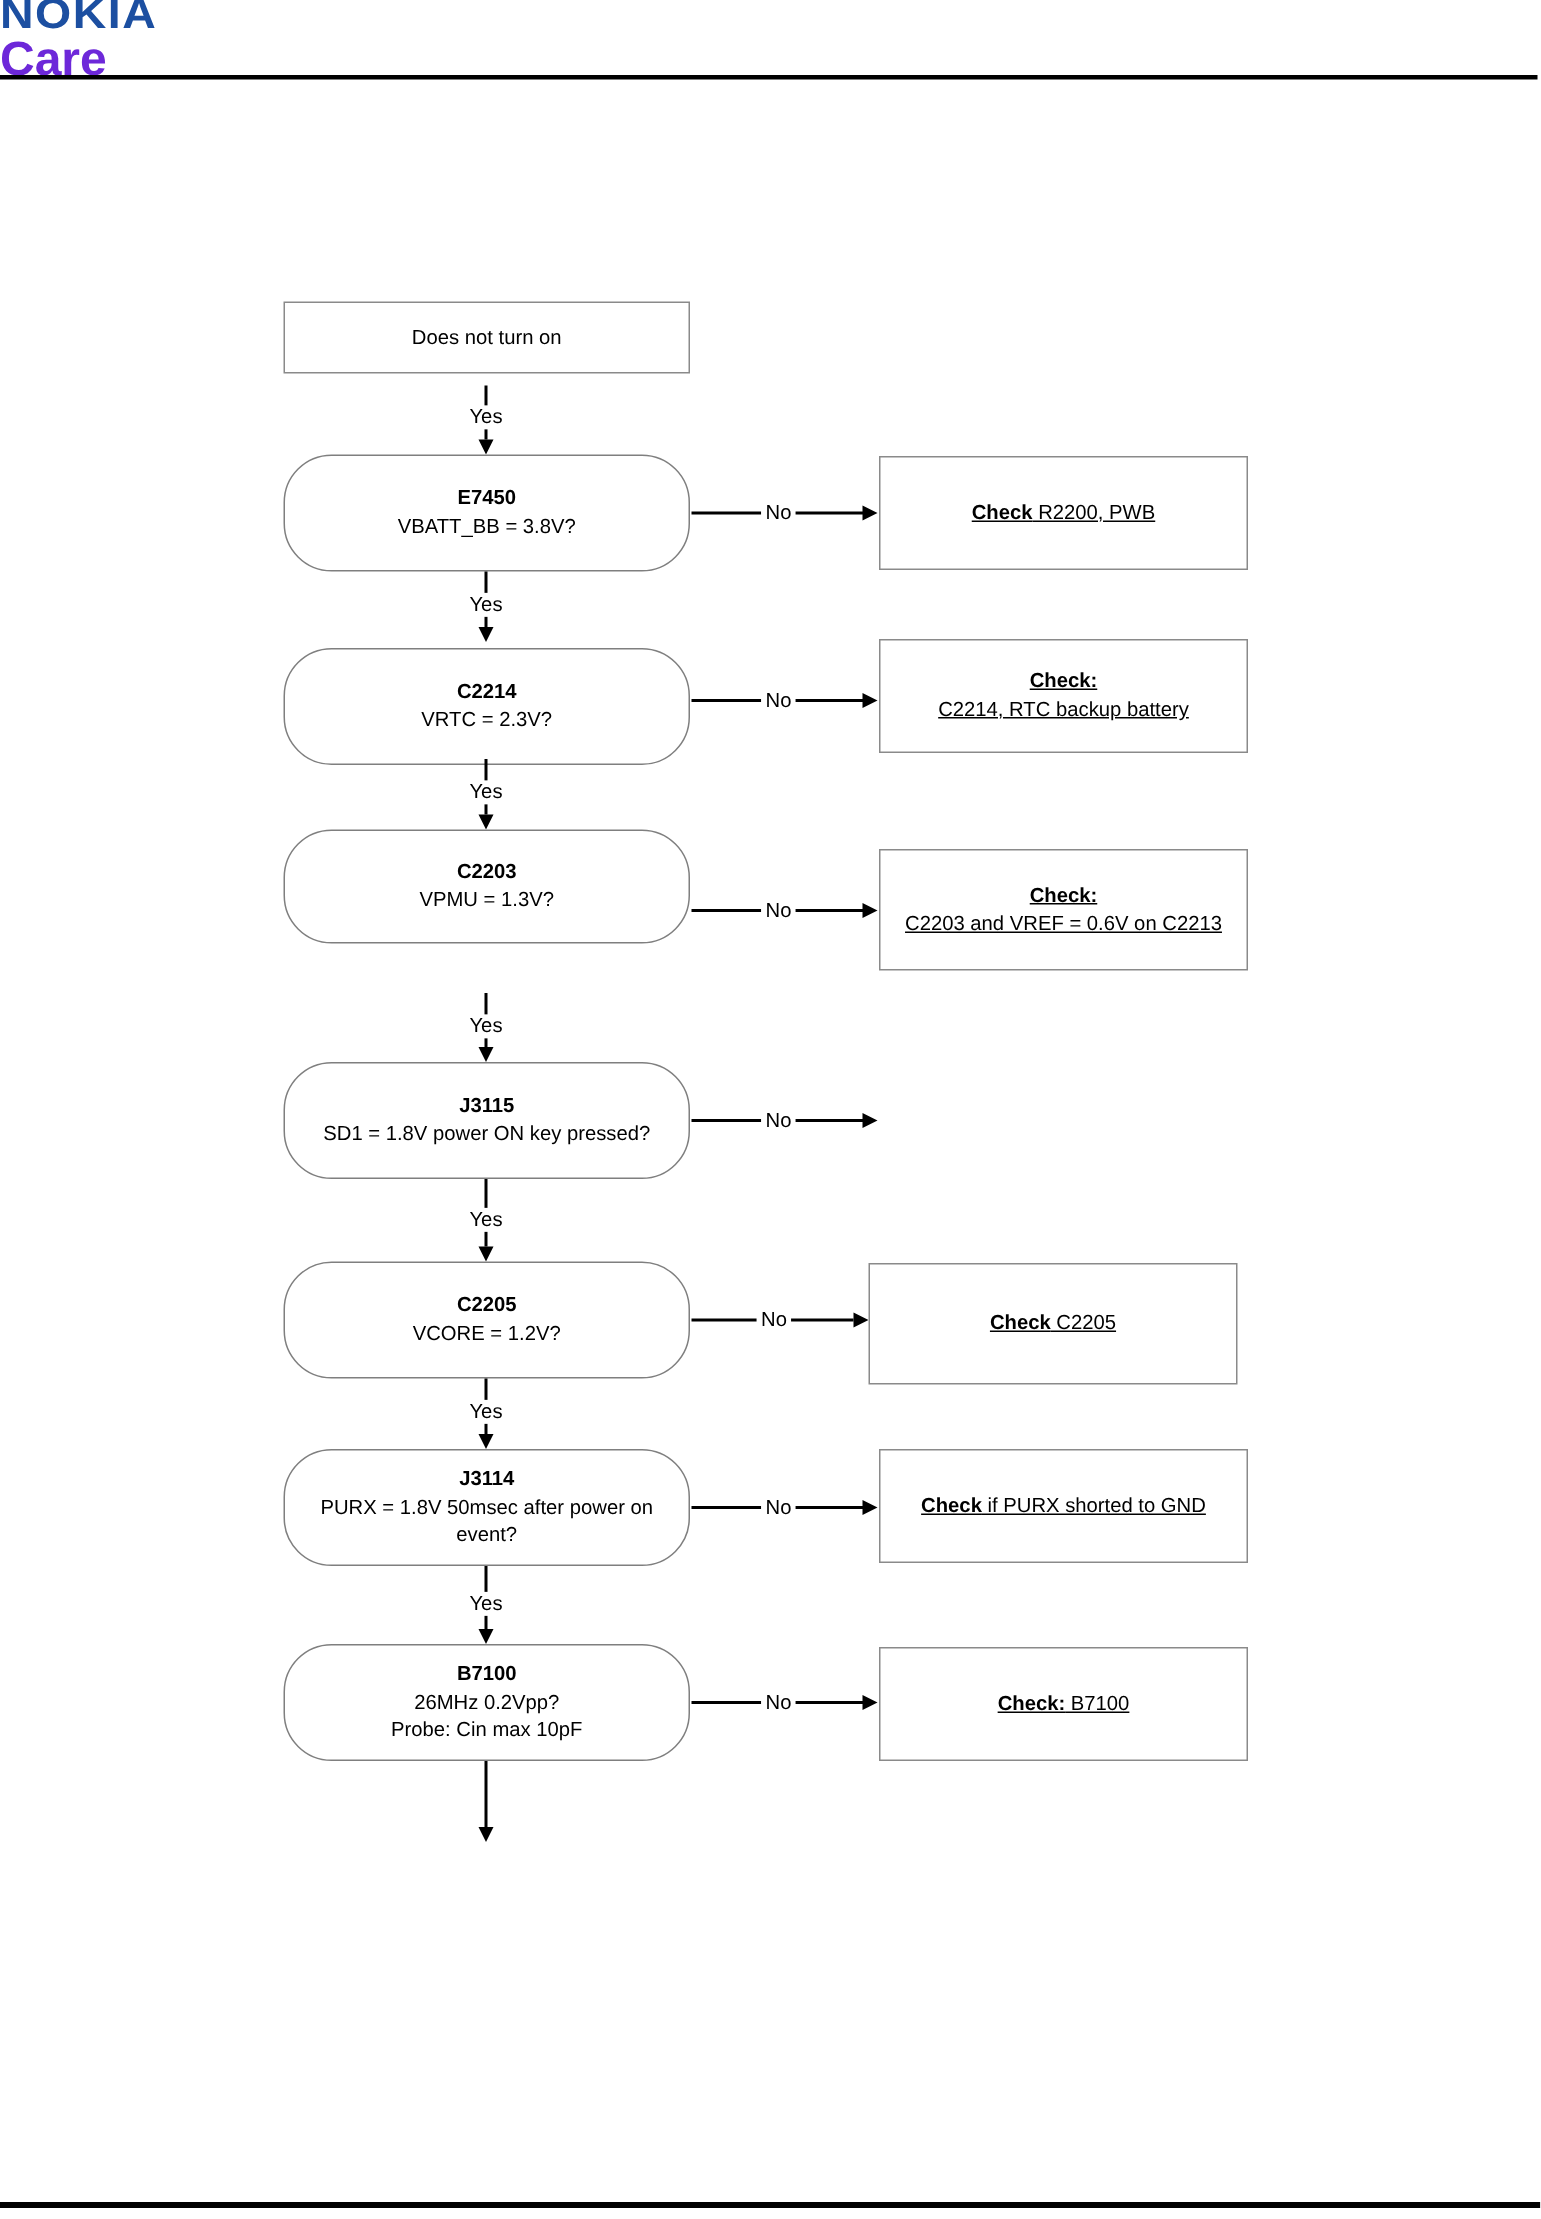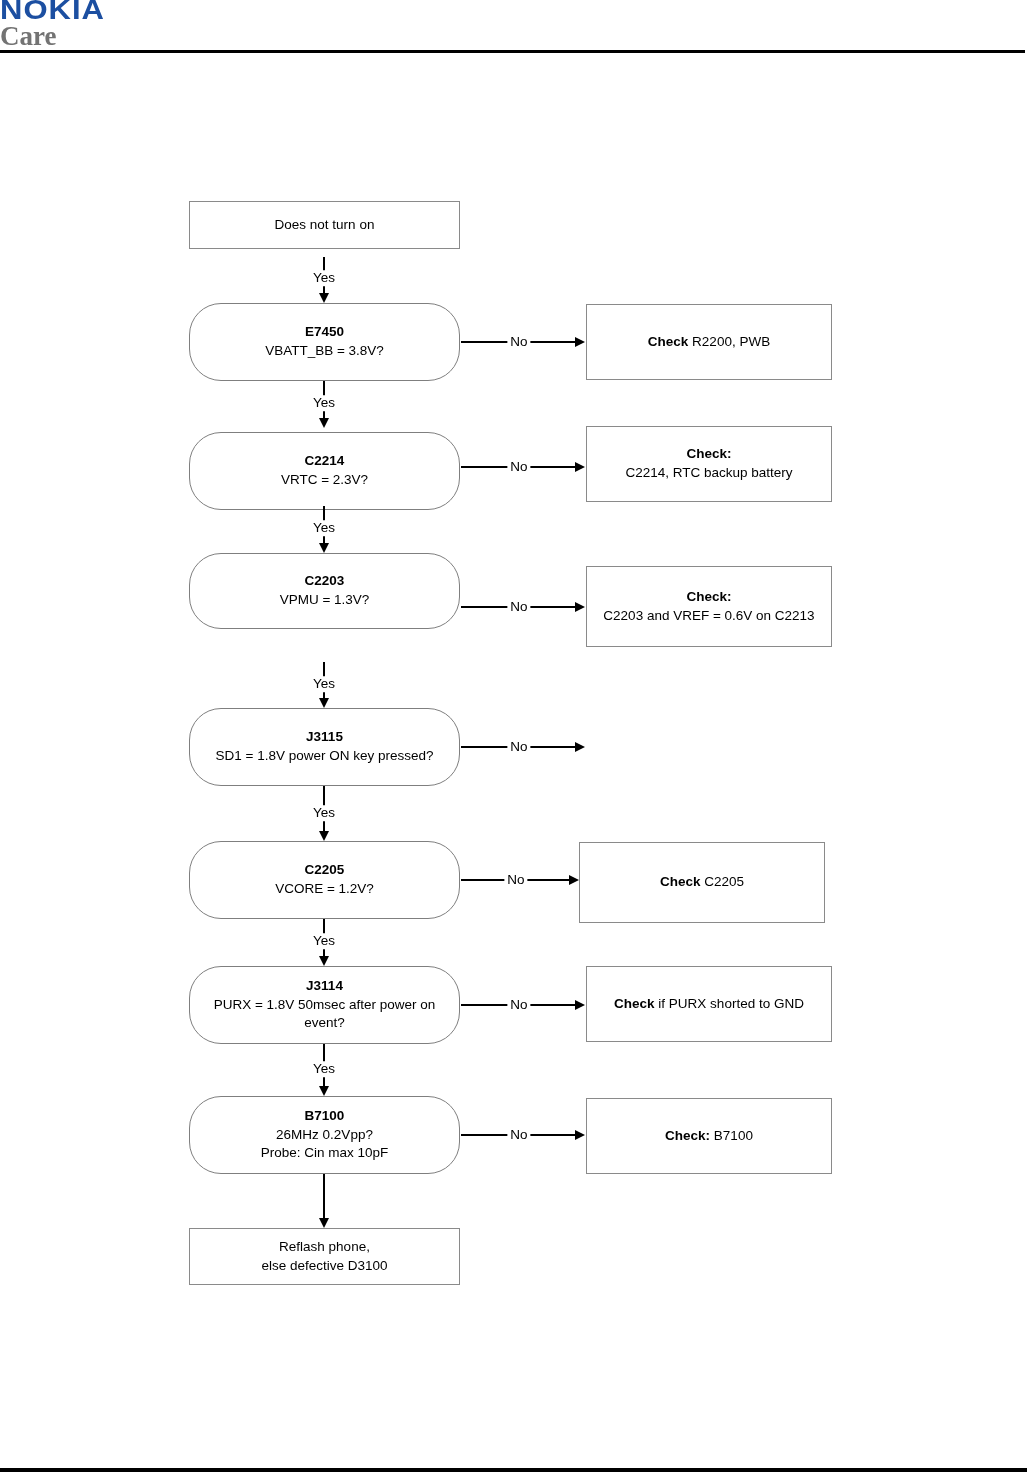--- a/index.html
+++ b/index.html
@@ -7,37 +7,37 @@
     position:relative; width:1027px; height:1479px; background:#ffffff;
     font-family:"Liberation Sans", sans-serif; color:#000; overflow:hidden;
   }
   
   .logo { position:absolute; left:0px; top:-5px; line-height:1; }
   .logo-nokia {
     font-weight:800; font-size:31px; letter-spacing:1px;
     color:#1c4fa1; transform:scaleY(0.92); transform-origin:top left;
   }
   .logo-care {
-    font-weight:700; font-size:27px; color:#737373;
-    margin-top:-3px; letter-spacing:0px;font-family:Liberation Serif, serif;
+    font-weight:700; font-size:32px; color:#6d28d9;
+    margin-top:-3px; letter-spacing:0px;
   }
   .rule { position:absolute; background:#000; }
   .rule-top { left:0; top:50px; width:1025px; height:3px; }
   .rule-bottom { left:0; top:1468px; width:1027px; height:4px; }
 
   
   .box {
     position:absolute; background:#fff; border:1px solid #8a8a8a;
     display:flex; flex-direction:column; align-items:center; justify-content:center;
     text-align:center; font-size:13.5px; line-height:1.4; white-space:pre-line;
     box-sizing:border-box;
   }
   .rounded { border-radius:32px; border-color:#7f7f7f; }
   .decision-col { left:189px; width:271px; }
-  .check-col { left:586px; width:246px; }
+  .check-col { left:586px; width:246px;text-decoration:underline; }
   .box b { font-weight:700; }
   .box .title { display:block; font-weight:700; }
 
   
   .vline { position:absolute; left:323px; width:2px; background:#000; }
   .hline { position:absolute; height:2px; background:#000; }
   .arrow-down {
     position:absolute; width:0; height:0; left:319px;
     border-left:5px solid transparent; border-right:5px solid transparent;
     border-top:10px solid #000;
@@ -163,18 +163,14 @@
   <div class="hline" style="left:461px;top:1134px;width:115px"></div>
   <span class="lbl" style="left:519px;top:1135px">No</span>
   <div class="arrow-right" style="left:575px;top:1130px"></div>
   <div class="box check-col" style="top:1098px;height:76px">
     <span><b>Check:</b><span> B7100</span></span>
   </div>
 
   <div class="vline" style="top:1174px;height:44px"></div>
   <div class="arrow-down" style="top:1218px"></div>
 
-  <div class="box decision-col" style="top:1228px;height:57px">
-    <span>Reflash phone,
-else defective D3100</span>
-  </div>
 
 </div>
 
 </body></html>

